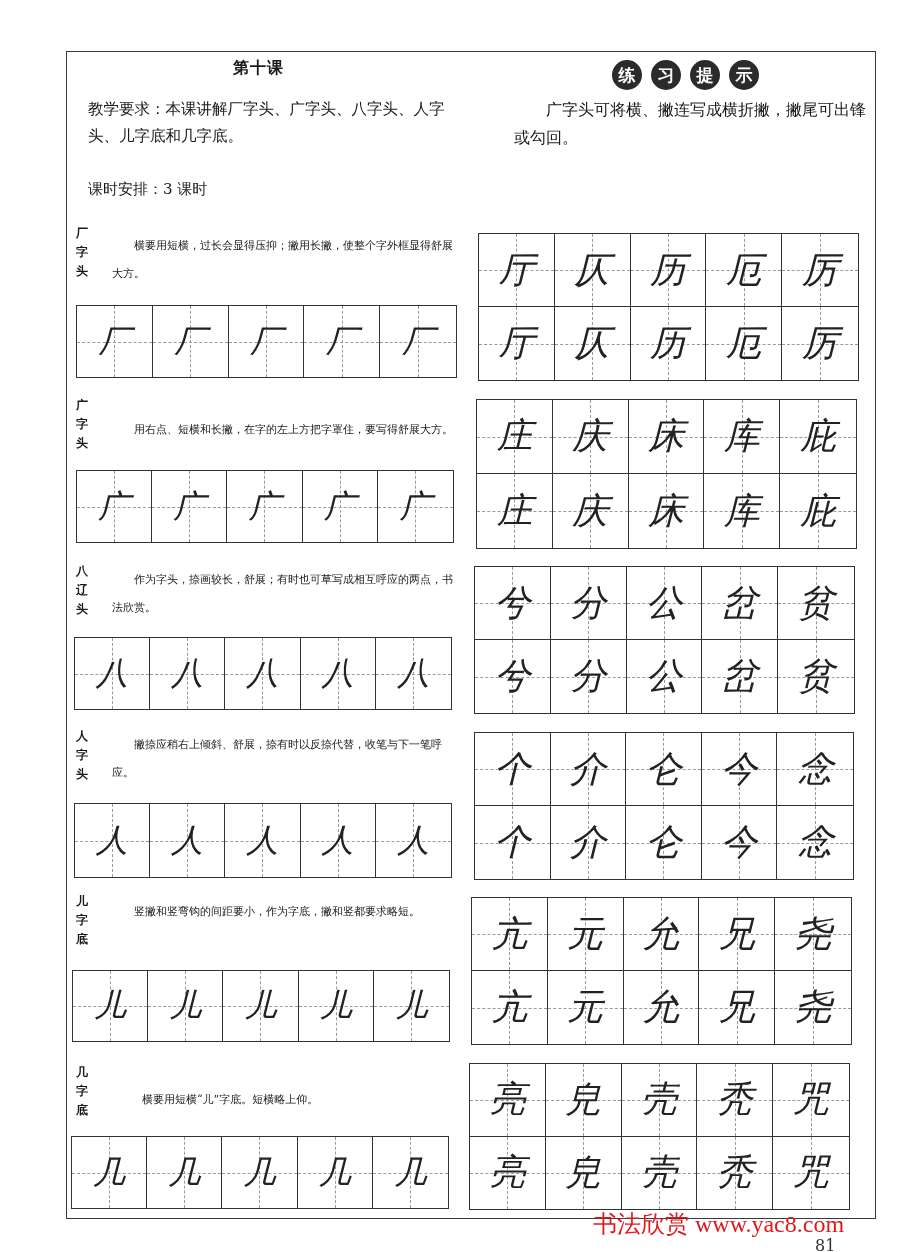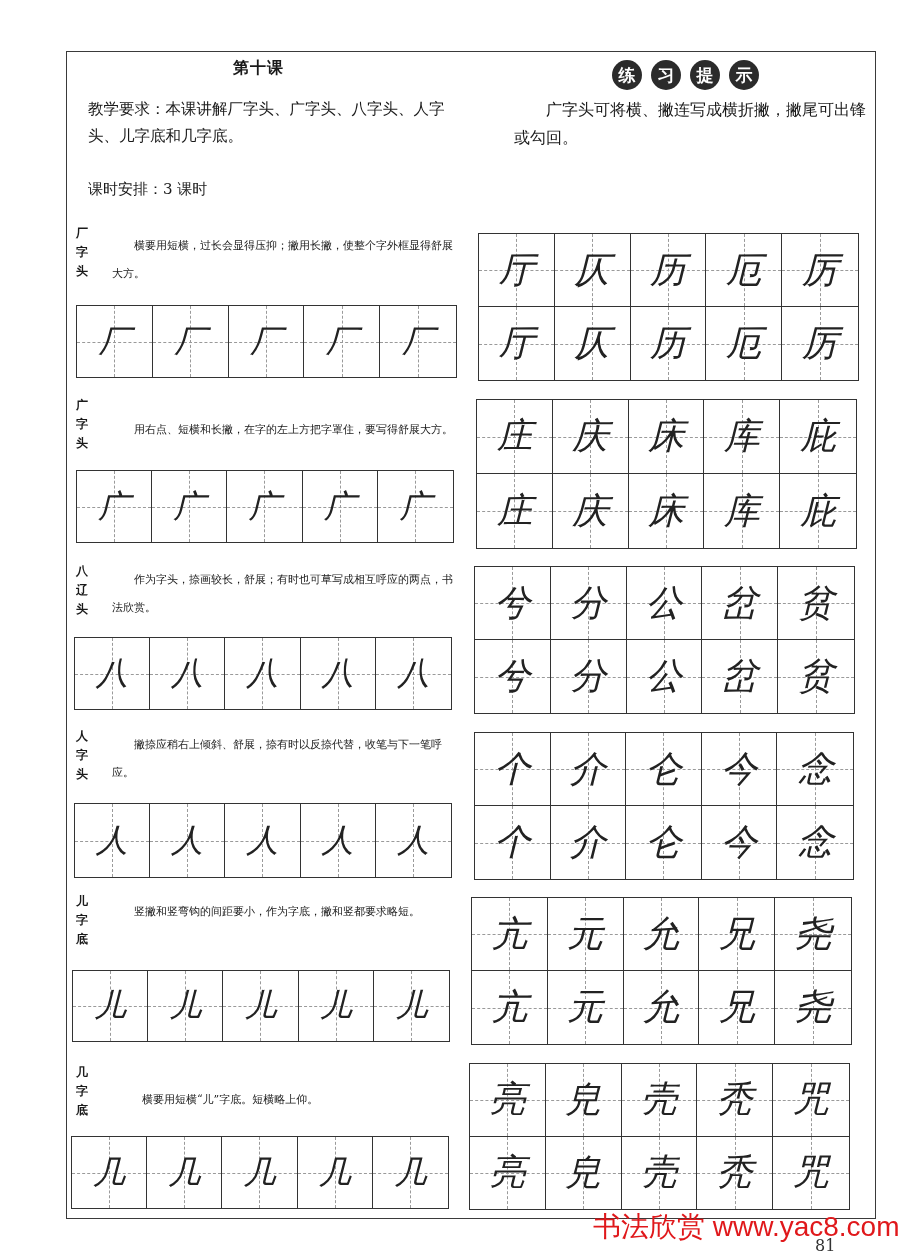--- a/index.html
+++ b/index.html
@@ -50,22 +50,22 @@
   }
   .cell span { position:relative; z-index:1; font-style:italic; }
   .grid.g5x1 { grid-template-columns:repeat(5,1fr); grid-template-rows:1fr; }
   .grid.g5x2 { grid-template-columns:repeat(5,1fr); grid-template-rows:1fr 1fr; }
   .grid .cell:nth-child(5n) { border-right:none; }
   .grid.g5x1 .cell { border-bottom:none; }
   .grid.g5x2 .cell:nth-child(n+6) { border-bottom:none; }
   .cell.small { font-size:32px; }
 
   .watermark {
-    left:593px; top:1208px; font-size:28px; color:#e0181b;
-    font-family:Liberation Sans, sans-serif; white-space:pre;
+    left:593px; top:1208px; font-size:24px; color:#e0181b;
+    font-family:Liberation Serif, serif; white-space:pre;
   }
   .page-num { left:815px; top:1236px; font-size:16px; color:#333; }
 </style>
 </head>
 <body>
 
 <div class="frame"></div>
 
 <div class="abs lesson-title">第十课</div>
 

